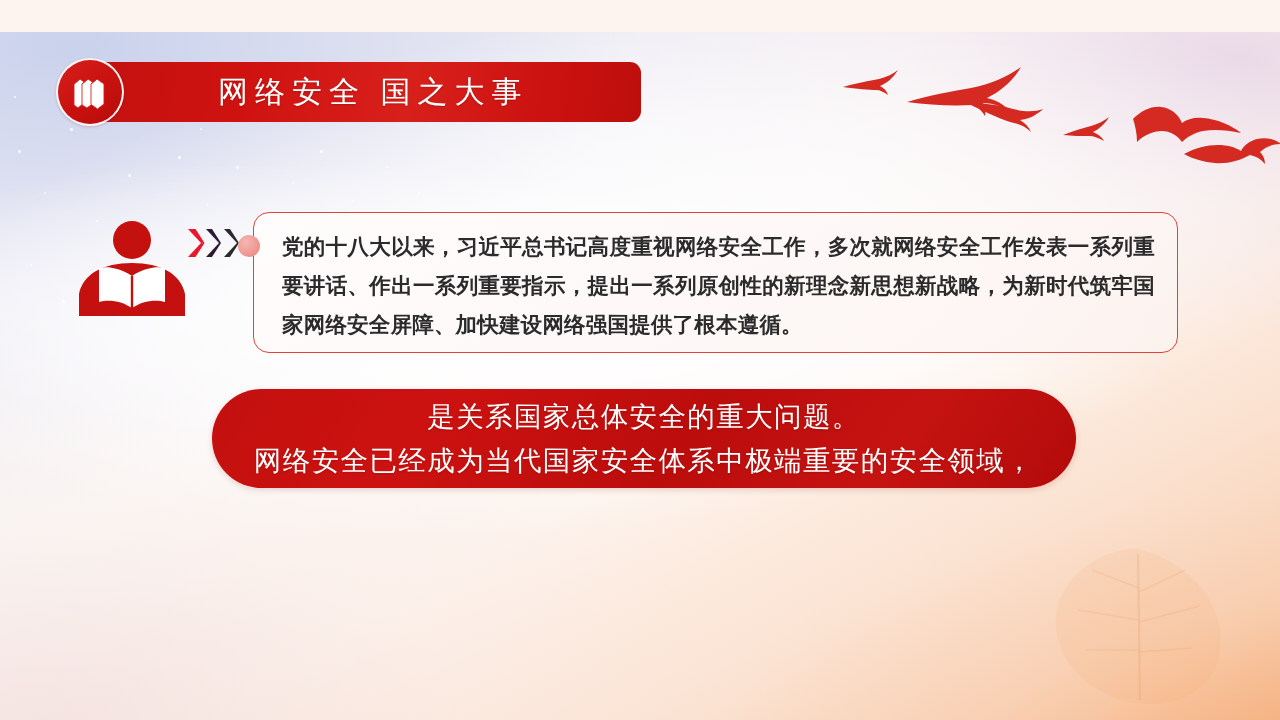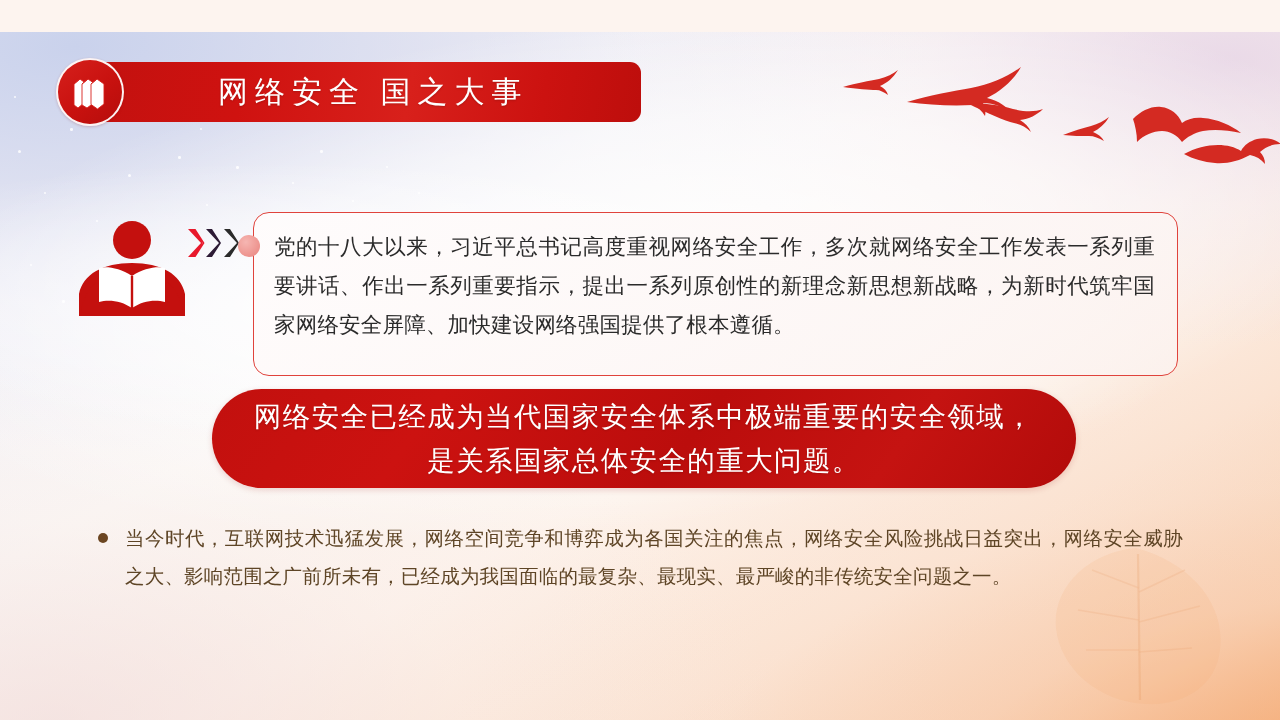--- a/index.html
+++ b/index.html
@@ -98,25 +98,26 @@
   .pink-dot {
     position:absolute; left:238px; top:203px;
     width:22px; height:22px; border-radius:50%;
     background:radial-gradient(circle at 36% 32%, #f6b6b2 0%, #ef9a95 55%, #e8847f 100%);
     z-index:4;
   }
 
   
   .quote-box {
     position:absolute; left:253px; top:180px;
-    width:925px; height:164px;
+    width:925px; height:141px;
     border:1.6px solid #e0433c;
     border-radius:16px;
     background:linear-gradient(150deg, rgba(255,252,252,0.93) 0%, rgba(253,247,246,0.88) 55%, rgba(252,243,240,0.82) 100%);
-    padding:15px 22px 0 20px;
+    padding:15px 22px 0 28px;
+    font-weight:bold;
   }
   .quote-text {
     color:#2b2b2b;
     font-size:21.5px;
     line-height:39px;
     letter-spacing:0.2px;
     text-align:justify;
     font-family:"Liberation Serif","DejaVu Serif",serif;
   }
 
@@ -248,26 +249,22 @@
       <path d="M0 1 L13 15 L0 29 L6 29 L15 15 L6 1 Z" fill="#2b2b2b"></path>
     </svg>
   </div>
   <div class="pink-dot"></div>
 
   <div class="quote-box">
     <div class="quote-text">党的十八大以来，习近平总书记高度重视网络安全工作，多次就网络安全工作发表一系列重要讲话、作出一系列重要指示，提出一系列原创性的新理念新思想新战略，为新时代筑牢国家网络安全屏障、加快建设网络强国提供了根本遵循。</div>
   </div>
 
   <div class="banner">
+    <div class="banner-line">是关系国家总体安全的重大问题。</div>
     <div class="banner-line">网络安全已经成为当代国家安全体系中极端重要的安全领域，</div>
-    <div class="banner-line">是关系国家总体安全的重大问题。</div>
   </div>
 
   <div class="bullets">
-    <div class="bullet-row">
-      <span class="bullet-dot"></span>
-      <span class="bullet-text">当今时代，互联网技术迅猛发展，网络空间竞争和博弈成为各国关注的焦点，网络安全风险挑战日益突出，网络安全威胁之大、影响范围之广前所未有，已经成为我国面临的最复杂、最现实、最严峻的非传统安全问题之一。</span>
-    </div>
   </div>
 
   <div class="bottom-bar"></div>
 
 </div>
 
 </body></html>

